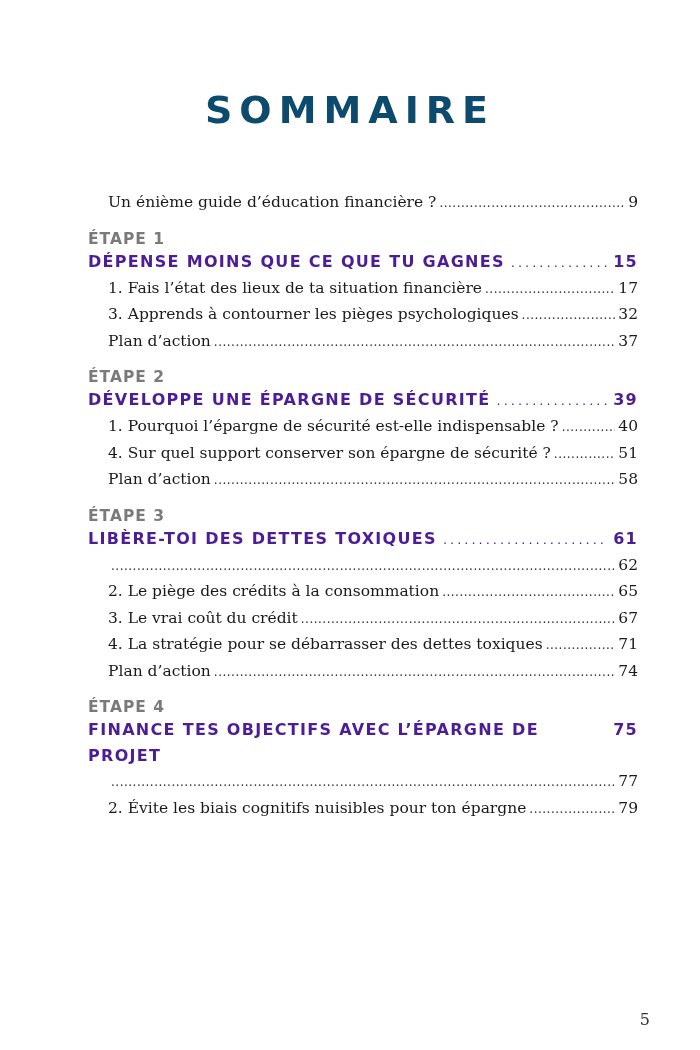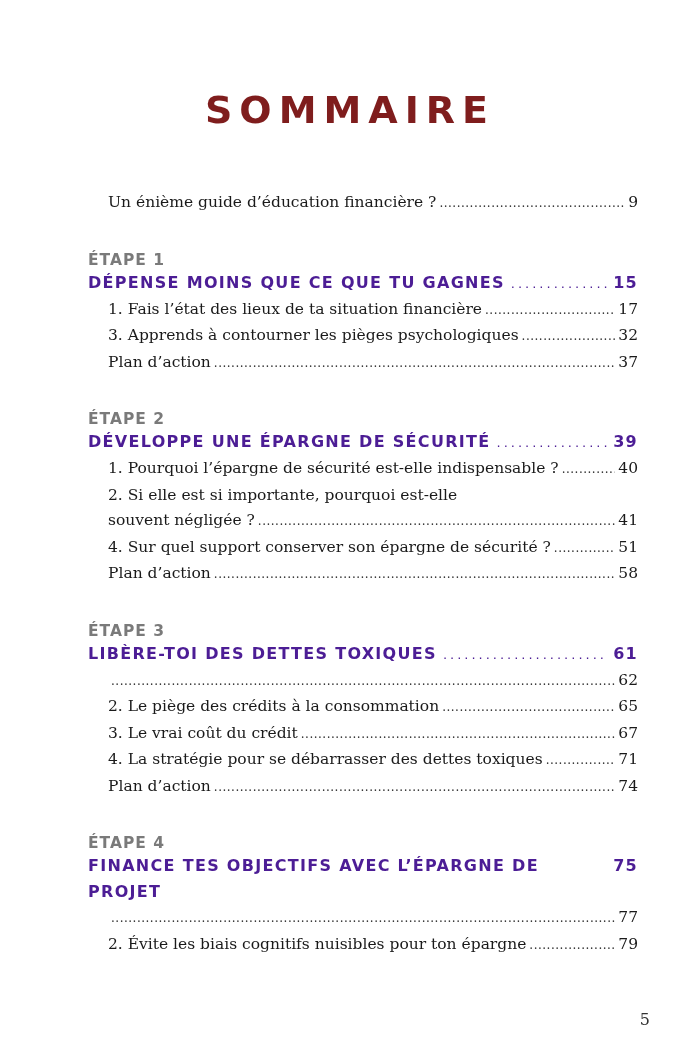--- a/index.html
+++ b/index.html
@@ -1,36 +1,36 @@
 <!DOCTYPE html>
 <html><head>
 <meta charset="utf-8">
 <style>
   html, body { margin: 0; padding: 0; background: #ffffff; }
   body { width: 700px; height: 1050px; position: relative; overflow: hidden; color: #1a1a1a; }
   .title {
     position: absolute; top: 88px; left: 0; width: 700px; text-align: center;
     font-family: "DejaVu Sans", sans-serif; font-weight: bold; font-size: 38px;
-    letter-spacing: 7px; color: #7f1d1d;
+    letter-spacing: 7px; color: #0c4a6e;
   }
   .toc { position: absolute; left: 88px; top: 190px; width: 550px; }
   .row {
     display: flex; align-items: baseline; font-family: "DejaVu Serif", serif;
     font-size: 15.5px; line-height: 25.5px; padding-left: 20px;
   }
   .row .label { white-space: nowrap; }
   .row .leader {
     flex: 1; overflow: hidden; white-space: nowrap; margin: 0 3px; color: #333;
     font-size: 12px; letter-spacing: 0.5px;
   }
   .row .leader::after { content: "................................................................................................................................................................................................"; }
   .row .page { white-space: nowrap; }
   .step-label {
     font-family: "DejaVu Sans", sans-serif; font-weight: bold; color: #7a7a7a;
-    font-size: 15.5px; letter-spacing: 1px; line-height: 20px; margin-top: 33px;
+    font-size: 15.5px; letter-spacing: 1px; line-height: 20px; margin-top: 12px;
   }
   .step-title {
     display: flex; align-items: baseline;
     font-family: "DejaVu Sans", sans-serif; font-weight: bold; font-size: 16px;
     letter-spacing: 1.3px; line-height: 26px; color: #4c1d95;
   }
   .step-title .leader {
     flex: 1; overflow: hidden; white-space: nowrap; margin: 0 6px; font-weight: normal;
     letter-spacing: 3px; font-size: 13px;
   }
@@ -78,30 +78,20 @@
   <div class="step-title">
     <span>DÉVELOPPE UNE ÉPARGNE DE SÉCURITÉ</span>
     <span class="leader"></span>
     <span>39</span>
   </div>
   <div class="row">
       <span class="label">1. Pourquoi l’épargne de sécurité est-elle indispensable ?</span>
       <span class="leader"></span>
       <span class="page">40</span>
     </div>
-  <div>
-    <div class="row">
-        <span class="label">2. Si elle est si importante, pourquoi est-elle</span>
-      </div>
-    <div class="row">
-        <span class="label">souvent négligée ?</span>
-        <span class="leader"></span>
-        <span class="page">41</span>
-      </div>
-  </div>
   <div class="row">
       <span class="label">4. Sur quel support conserver son épargne de sécurité ?</span>
       <span class="leader"></span>
       <span class="page">51</span>
     </div>
   <div class="row">
       <span class="label">Plan d’action</span>
       <span class="leader"></span>
       <span class="page">58</span>
     </div>

